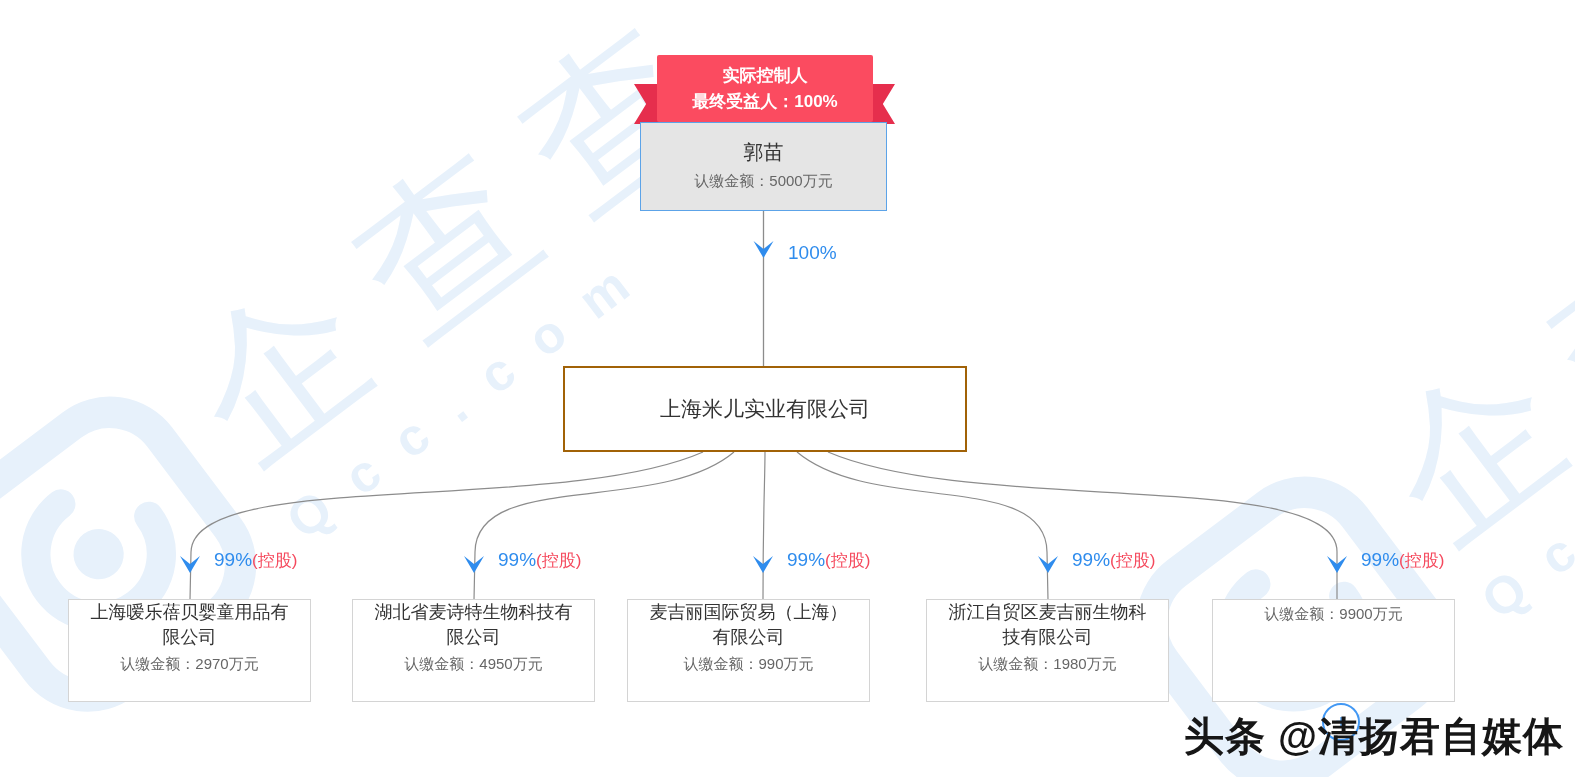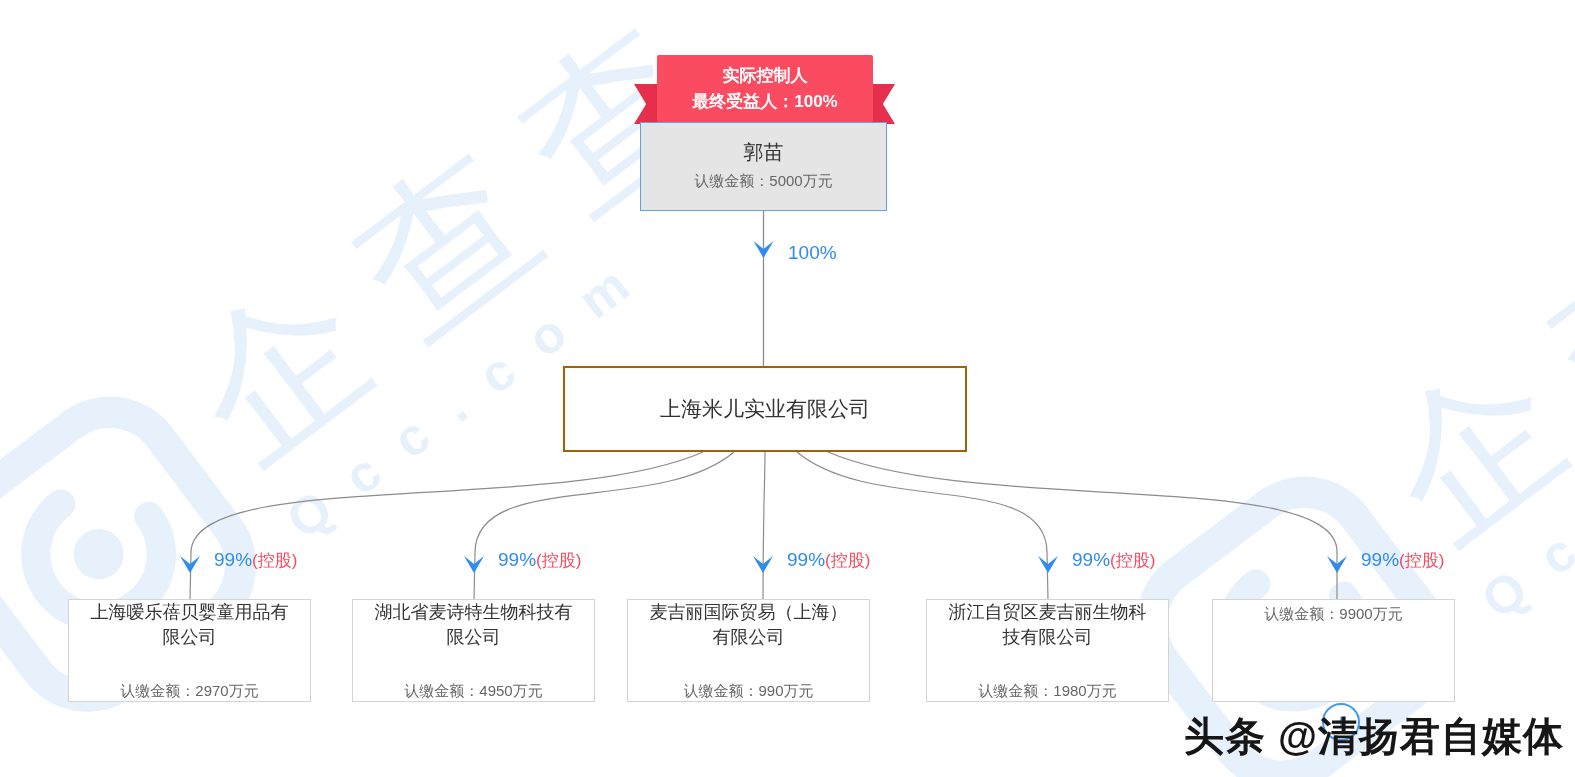--- a/index.html
+++ b/index.html
@@ -35,21 +35,21 @@
   .p-name{margin-top:16px;font-size:20px;color:#333;}
   .p-amount{margin-top:6px;font-size:15px;color:#666;}
   .main-box{
     position:absolute;left:563px;top:366px;width:404px;height:86px;background:#fff;
     border:2px solid #a16207;box-sizing:border-box;z-index:2;display:flex;align-items:center;
     justify-content:center;font-size:21px;color:#333;cursor:pointer;
   }
   .child-box{
     position:absolute;top:599px;width:243px;height:103px;background:#fff;border:1px solid #d4d4d4;
     box-sizing:border-box;z-index:2;display:flex;flex-direction:column;align-items:center;
-    justify-content:space-between;text-align:center;padding:0 14px;cursor:pointer;
+    justify-content:flex-start;text-align:center;padding:0 14px;cursor:pointer;
   }
   .c-name{font-size:18px;line-height:25px;color:#333;}
   .c-amount{font-size:15px;color:#666;margin-top:5px;}
   
   .root-pct{position:absolute;left:788px;top:242px;font-size:19px;color:#2f8ced;z-index:2;}
   .edge-label{position:absolute;top:549px;z-index:2;font-size:19px;white-space:nowrap;}
   .pct{color:#2f8ced;}
   .tag{color:#f5495d;font-size:17px;margin-left:0;}
   
   .expand-circle{
@@ -140,21 +140,21 @@
     <span class="pct">99%</span><span class="tag">(控股)</span>
   </div>
   <div class="edge-label" style="left:1361px;">
     <span class="pct">99%</span><span class="tag">(控股)</span>
   </div>
 
   <div class="child-box" style="left:68px;">
     <div class="c-name">上海嗳乐蓓贝婴童用品有限公司</div>
     <div class="c-amount">认缴金额：2970万元</div>
   </div>
-  <div class="child-box" style="left:352px;gap:24px;">
+  <div class="child-box" style="left:352px;">
     <div class="c-name">湖北省麦诗特生物科技有限公司</div>
     <div class="c-amount">认缴金额：4950万元</div>
   </div>
   <div class="child-box" style="left:627px;">
     <div class="c-name">麦吉丽国际贸易（上海）有限公司</div>
     <div class="c-amount">认缴金额：990万元</div>
   </div>
   <div class="child-box" style="left:926px;">
     <div class="c-name">浙江自贸区麦吉丽生物科技有限公司</div>
     <div class="c-amount">认缴金额：1980万元</div>

